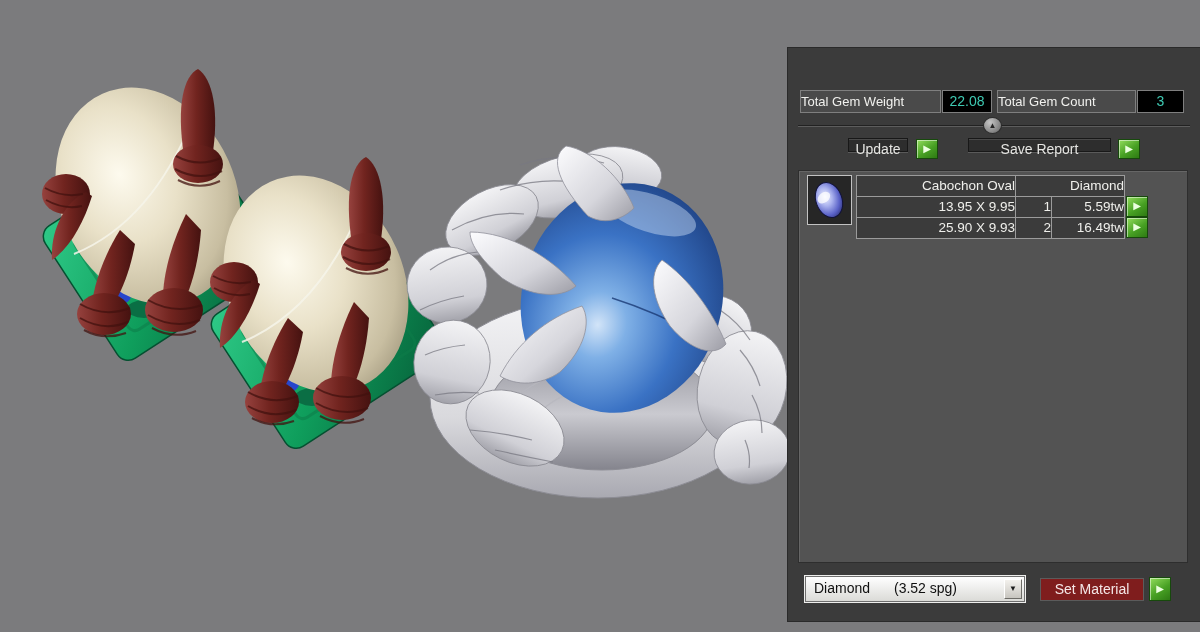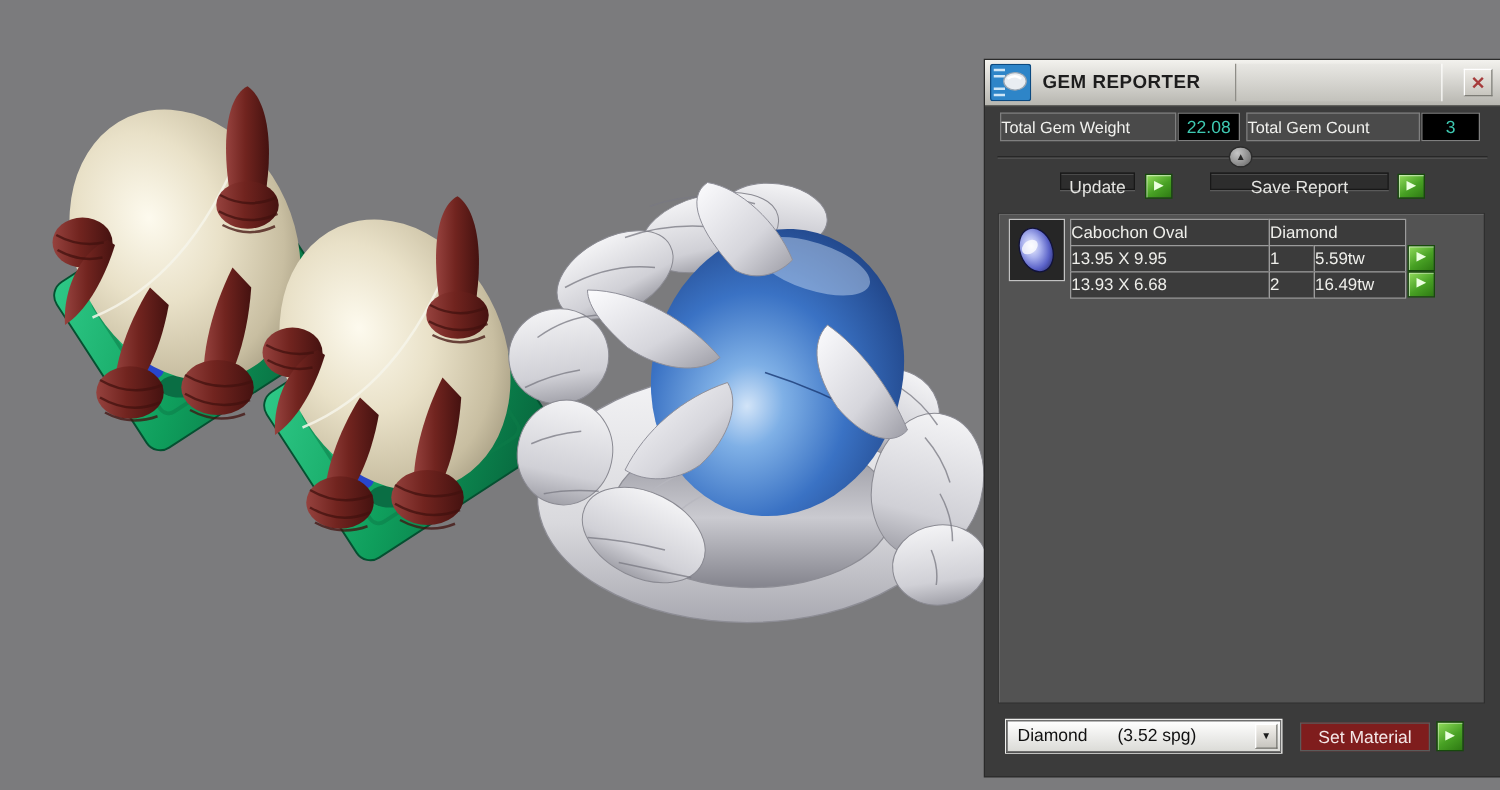--- a/index.html
+++ b/index.html
@@ -45,21 +45,21 @@
              font-size:10px;color:#ebffdf;background:linear-gradient(145deg,#93dd5d,#48a124 55%,#2e7a13);
              border:1px solid #17490c;box-shadow:inset 1px 1px 0 rgba(255,255,255,.5);}
   .g-update{left:128px;top:91px;} .g-save{left:330px;top:91px;}
   .g-row1{left:327px;top:25px;height:21px;} .g-row2{left:327px;top:46px;height:21px;}
   .g-setmat{left:361px;top:529px;height:24px;line-height:22px;}
 
   .content-box{position:absolute;left:10px;top:122px;width:390px;height:393px;background:#535353;
                border:1px solid #2e2e2e;box-shadow:inset 1px 1px 0 #666;}
   .gem-thumb{position:absolute;left:8px;top:4px;width:45px;height:50px;background:#262626;
              border:1px solid #c2c2c2;}
-  .cell{position:absolute;height:22px;line-height:20px;text-align:left;background:#3b3b3b;
+  .cell{position:absolute;height:22px;line-height:20px;text-align:right;background:#3b3b3b;
         border:1px solid #9b9b9b;color:#efefeb;font-size:13.5px;white-space:nowrap;overflow:hidden;}
   .h-shape{left:57px;top:4px;width:160px;}
   .h-mat{left:216px;top:4px;width:110px;}
   .r1-size{left:57px;top:25px;width:160px;} .r1-cnt{left:216px;top:25px;width:37px;}
   .r1-wt{left:252px;top:25px;width:74px;}
   .r2-size{left:57px;top:46px;width:160px;} .r2-cnt{left:216px;top:46px;width:37px;}
   .r2-wt{left:252px;top:46px;width:74px;}
 
   .combo{position:absolute;left:17px;top:528px;width:220px;height:26px;
          background:linear-gradient(#ffffff,#dbdbd7);border:1px solid #6f6f6f;
@@ -181,34 +181,20 @@
         <path d="M 588,216 C 560,186 548,158 566,146 C 592,150 622,178 634,208 C 620,222 602,224 588,216 Z"></path>
         <path d="M 470,232 C 510,232 552,258 576,286 C 560,300 528,296 502,278 C 484,262 470,246 470,232 Z"></path>
         <path d="M 500,376 C 516,344 546,318 582,306 C 592,322 584,350 560,372 C 540,386 516,386 500,376 Z"></path>
         <path d="M 726,344 C 712,310 688,278 662,260 C 648,274 652,300 670,326 C 690,350 714,358 726,344 Z"></path>
       </g>
     </g>
   </svg>
 
   <div class="panel">
 
-    <div class="titlebar">
-      <svg class="app-icon" width="33" height="30" viewBox="0 0 33 30">
-        <rect x="0.5" y="0.5" width="32" height="29" rx="2" fill="#2e85c8" stroke="#0c4a80"></rect>
-        <rect x="3" y="4" width="9" height="2" fill="#cfe6f6"></rect>
-          <rect x="3" y="9" width="9" height="2" fill="#cfe6f6"></rect>
-        <rect x="3" y="19" width="9" height="2" fill="#cfe6f6"></rect>
-          <rect x="3" y="24" width="9" height="2" fill="#cfe6f6"></rect>
-        <ellipse cx="20" cy="14" rx="9" ry="7" fill="#e9edf2" stroke="#9aa6b2"></ellipse>
-        <path d="M 14,12 q 6,-4 11,0" stroke="#ffffff" stroke-width="2" fill="none"></path>
-      </svg>
-      <span class="title-text">GEM REPORTER</span>
-      <div class="title-groove"></div>
-      <div class="close-btn">✕</div>
-    </div>
 
     <div class="t-label w-label">Total Gem Weight</div>
     <div class="t-val w-val">22.08</div>
     <div class="t-label c-label">Total Gem Count</div>
     <div class="t-val c-val">3</div>
 
     <div class="slider-track"></div>
     <div class="slider-thumb">▲</div>
 
     <div class="btn-dark b-update">Update</div>
@@ -234,21 +220,21 @@
         </svg>
       </div>
       <div class="cell h-shape">Cabochon Oval</div>
       <div class="cell h-mat">Diamond</div>
 
       <div class="cell r1-size">13.95 X 9.95</div>
       <div class="cell r1-cnt">1</div>
       <div class="cell r1-wt">5.59tw</div>
       <div class="btn-green g-row1">▶</div>
 
-      <div class="cell r2-size">13.93 X 6.68</div>
+      <div class="cell r2-size">25.90 X 9.93</div>
       <div class="cell r2-cnt">2</div>
       <div class="cell r2-wt">16.49tw</div>
       <div class="btn-green g-row2">▶</div>
     </div>
 
     <div class="combo">
       <span class="val">Diamond</span>
       <span class="spg">(3.52 spg)</span>
       <div class="combo-arrow">▼</div>
     </div>

